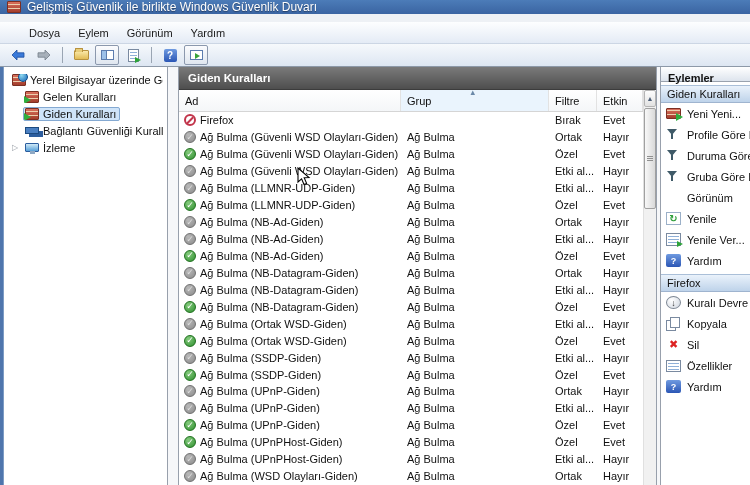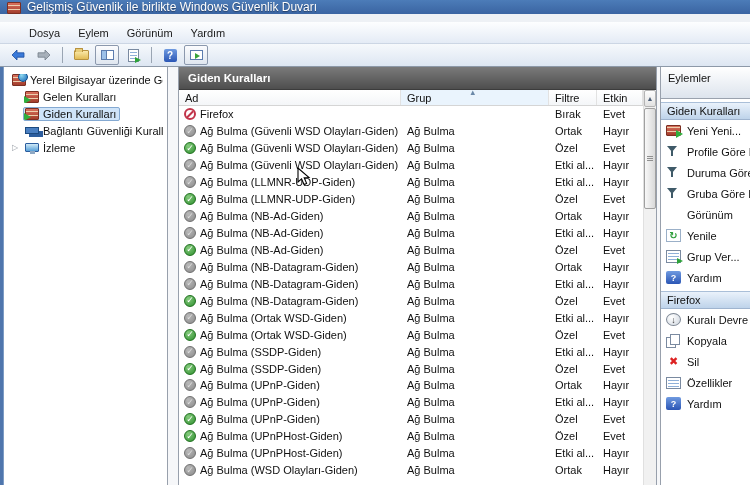--- a/index.html
+++ b/index.html
@@ -2,21 +2,21 @@
 <html><head>
 <meta charset="utf-8">
 <style>
   *{box-sizing:border-box;margin:0;padding:0}
   html,body{width:750px;height:485px;overflow:hidden}
   body{font-family:"Liberation Sans","DejaVu Sans",sans-serif;font-size:11px;color:#111;background:#eef1f5}
   #screen{position:relative;width:750px;height:485px;overflow:hidden;background:#eef1f5}
 
   
   .titlebar{position:absolute;top:0;left:0;width:750px;height:14px;
-    background:linear-gradient(#4c7cb8,#3a64a2);display:flex;align-items:flex-end;padding-left:7px}
+    background:linear-gradient(#4c7cb8,#3a64a2);display:flex;align-items:center;padding-left:7px}
   .titlebar .title{color:#fff;font-size:12px;margin-left:6px;text-shadow:0 1px 1px rgba(0,0,0,.4);
     white-space:nowrap;overflow:hidden}
   .brick{display:inline-block;width:14px;height:12px;border-radius:1px;border:1px solid #7c2f22;
     background-image:repeating-linear-gradient(0deg,transparent 0 3px,#eccfae 3px 4px),linear-gradient(#d9705c,#a33d2c)}
 
   
   .menubar{position:absolute;top:22px;left:0;width:750px;height:22px;
     background:linear-gradient(#fdfeff,#e4ebf5);border-bottom:1px solid #ccd6e4;
     display:flex;align-items:center;padding-left:20px}
   .menu-item{padding:2px 9px;color:#1a1a1a;cursor:default}
@@ -72,21 +72,21 @@
   .icon-monitor{width:12px;height:9px;border:1px solid #2c5d9e;border-radius:1px;
     background:linear-gradient(#cfe9f7,#58a0d8)}
   .icon-monitor::after{content:"";position:absolute;left:4px;bottom:-3px;width:5px;height:3px;background:#8ea8c4}
   .tlabel{overflow:hidden;white-space:nowrap}
 
   
   .main-panel{width:479px;background:#fff;border-left:1px solid #98a0ac;border-right:1px solid #98a0ac;
     position:relative;overflow:hidden}
   .panel-header{height:23px;background:linear-gradient(#7a7a7a,#4e4e4e);color:#fff;font-weight:bold;
     font-size:11.5px;line-height:23px;padding-left:9px;border-bottom:1px solid #3c3c3c}
-  .col-headers{display:flex;height:16px;margin-right:12px;background:linear-gradient(#ffffff,#f4f6f8);
+  .col-headers{display:flex;height:22px;margin-right:12px;background:linear-gradient(#ffffff,#f4f6f8);
     border-bottom:1px solid #d5d5d5}
   .ch{display:flex;align-items:center;padding-left:6px;border-right:1px solid #e2e2e2;position:relative;
     white-space:nowrap;overflow:hidden}
   .ch.sorted{background:#eaf4fd}
   .ch.sorted::before{content:"▴";position:absolute;top:-3px;left:50%;margin-left:-4px;font-size:9px;color:#6b88a8}
   .c-name{width:222px}.c-group{width:148px}.c-prof{width:48px}.c-en{width:46px}
 
   #rows{height:373px;margin-right:13px;overflow:hidden}
   .lrow{display:flex;align-items:center;height:16.95px;white-space:nowrap}
   .cell{overflow:hidden;white-space:nowrap;padding-left:6px}
@@ -106,22 +106,22 @@
   .sb-up{height:17px;margin:0;border:1px solid #b4b4b4;border-radius:2px;background:linear-gradient(#fdfdfd,#e2e2e2);
     display:flex;align-items:center;justify-content:center;font-size:7px;color:#4d5f78}
   .sb-up::before{content:"▲"}
   .sb-thumb{position:absolute;left:0;right:0;top:18px;height:101px;border:1px solid #a0a0a0;border-radius:2px;
     background:linear-gradient(90deg,#f8f8f8,#d9d9d9)}
   .sb-thumb::after{content:"";position:absolute;left:2px;right:2px;top:50%;height:5px;margin-top:-3px;
     background:repeating-linear-gradient(0deg,#909090 0 1px,transparent 1px 2px)}
 
   
   .actions-panel{width:90px;background:#fff;border-left:1px solid #98a0ac;overflow:hidden}
-  .actions-header{height:32px;background:linear-gradient(#ffffff,#dde4ed);border-bottom:1px solid #9aa2ae;
-    font-weight:normal;line-height:22px;padding-left:7px;white-space:nowrap}
+  .actions-header{height:15px;background:linear-gradient(#ffffff,#dde4ed);border-bottom:1px solid #9aa2ae;
+    font-weight:bold;line-height:22px;padding-left:7px;white-space:nowrap}
   .asec{height:18px;line-height:17px;padding-left:6px;margin-top:3px;white-space:nowrap;overflow:hidden;
     background:linear-gradient(#eaf2fb,#bed3ea);border-top:1px solid #aabfd8;border-bottom:1px solid #9fb4cf}
   .asec:nth-of-type(2){margin-top:12px}
   .aitem{display:flex;align-items:center;height:21px;padding-left:5px;white-space:nowrap;overflow:hidden;cursor:default}
   .ai{flex:0 0 15px;width:13px;height:13px;margin-right:6px;position:relative;display:inline-flex;
     align-items:center;justify-content:center}
   .alabel{overflow:hidden;white-space:nowrap}
   .ai-new-rule{border:1px solid #7c2f22;border-radius:1px;width:13px;height:11px;
     background-image:repeating-linear-gradient(0deg,transparent 0 3px,#eccfae 3px 4px),linear-gradient(#d9705c,#a33d2c)}
   .ai-new-rule::after{content:"";position:absolute;right:-3px;bottom:-3px;width:0;height:0;
@@ -489,21 +489,21 @@
           <div class="aitem">
             <span class="ai ai-none"></span>
             <span class="alabel">Görünüm</span>
           </div>
           <div class="aitem">
             <span class="ai ai-refresh"></span>
             <span class="alabel">Yenile</span>
           </div>
           <div class="aitem">
             <span class="ai ai-export-list"></span>
-            <span class="alabel">Grup Ver...</span>
+            <span class="alabel">Yenile Ver...</span>
           </div>
           <div class="aitem">
             <span class="ai ai-help"></span>
             <span class="alabel">Yardım</span>
           </div>
           <div class="asec">Firefox</div>
           <div class="aitem">
             <span class="ai ai-disable-rule"></span>
             <span class="alabel">Kuralı Devre Dışı Bırak</span>
           </div>

